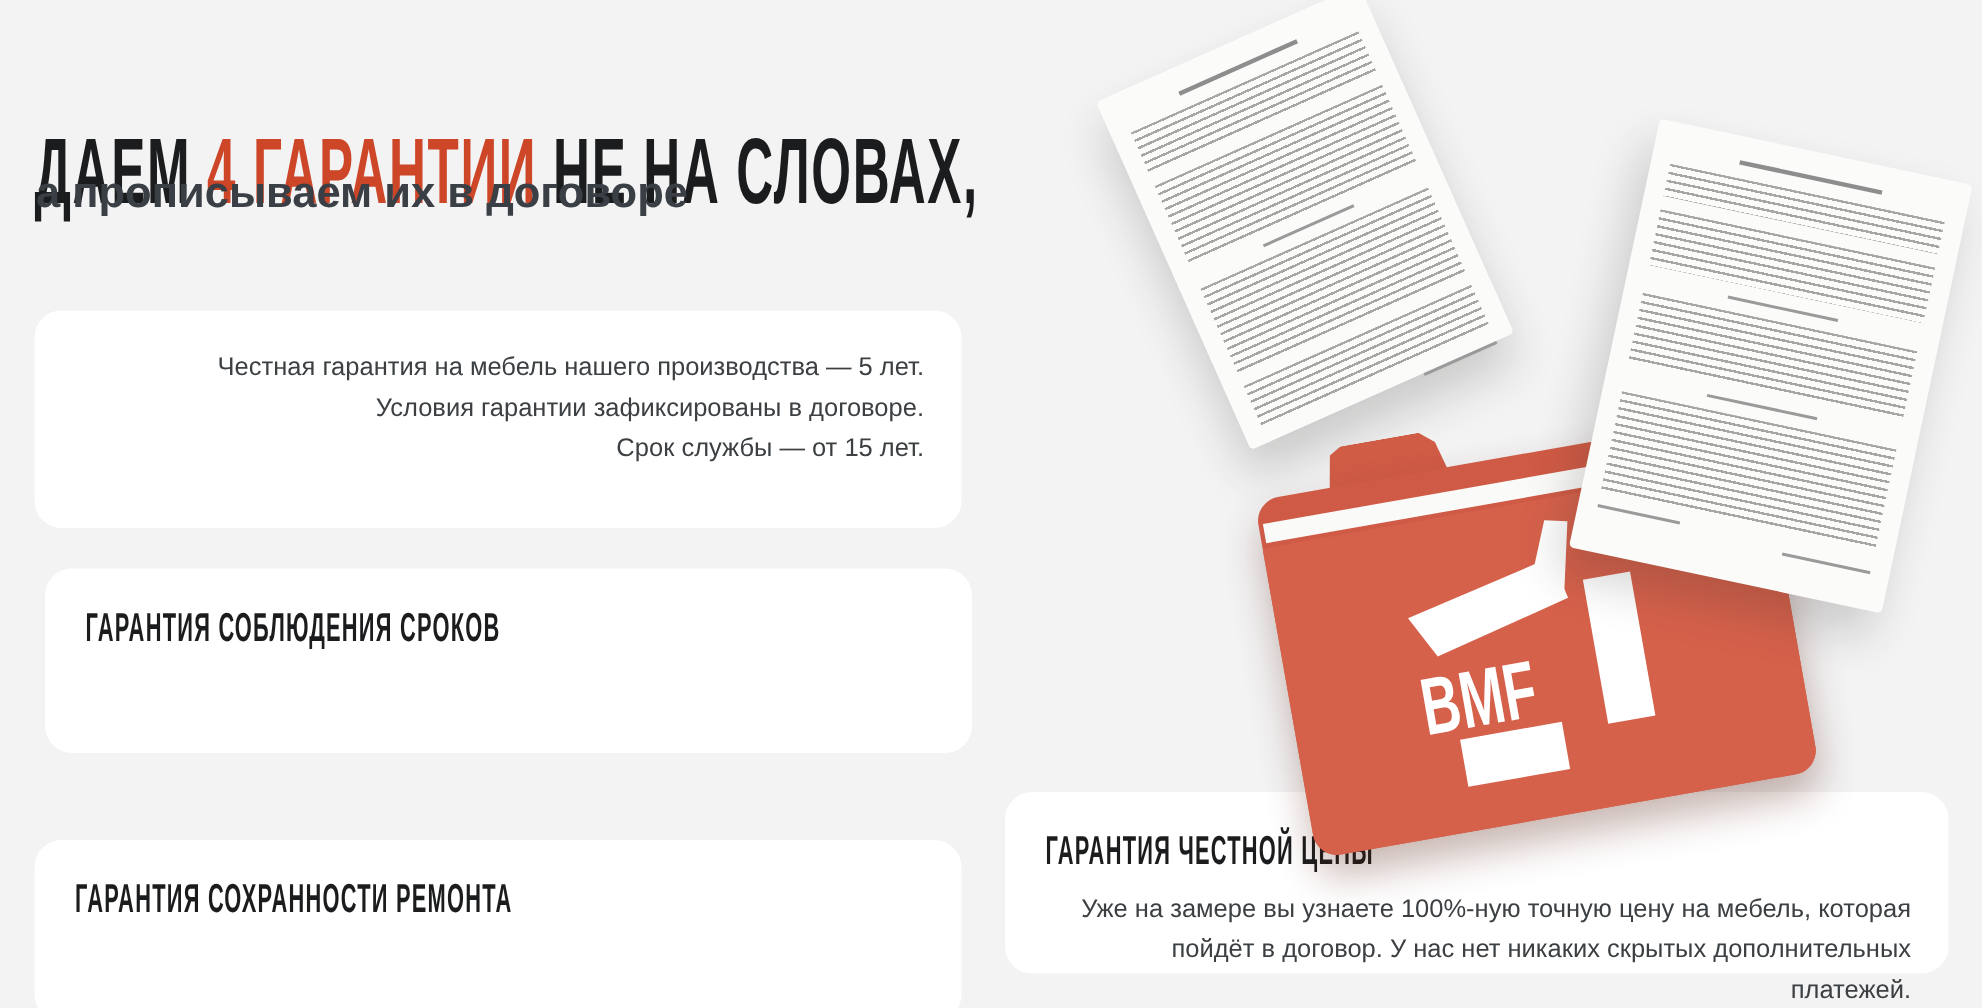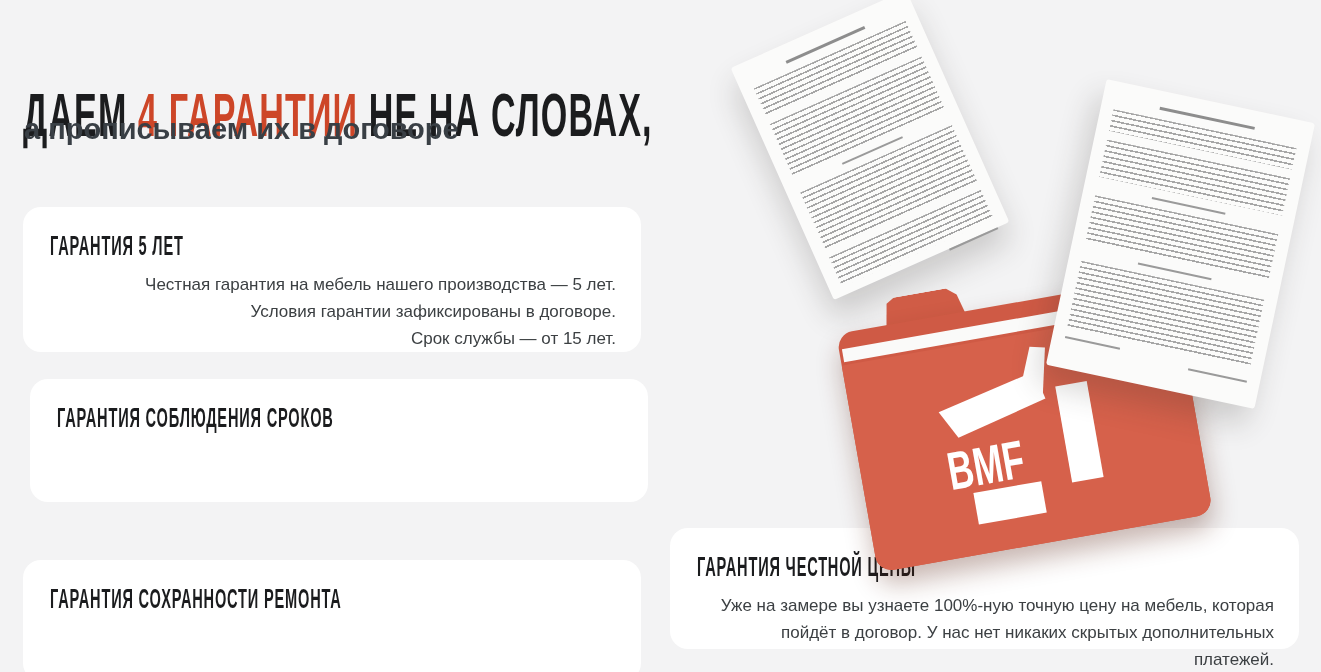--- a/index.html
+++ b/index.html
@@ -85,21 +85,20 @@
 <body>
 
 <h1 class="headline">
   <span class="cond">
     <span>ДАЕМ </span><span class="accent">4 ГАРАНТИИ</span><span> НЕ НА СЛОВАХ,</span>
   </span>
 </h1>
 <div class="subtitle">а прописываем их в договоре</div>
 
 <section class="card card-1">
-  <h2 class="card-title"><span class="cond">ГАРАНТИЯ 5 ЛЕТ</span></h2>
   <p class="card-text">Честная гарантия на мебель нашего производства — 5 лет.
 Условия гарантии зафиксированы в договоре.
 Срок службы — от 15 лет.</p>
 </section>
 
 <section class="card card-2">
   <h2 class="card-title"><span class="cond">ГАРАНТИЯ СОБЛЮДЕНИЯ СРОКОВ</span></h2>
 </section>
 
 <section class="card card-3">

